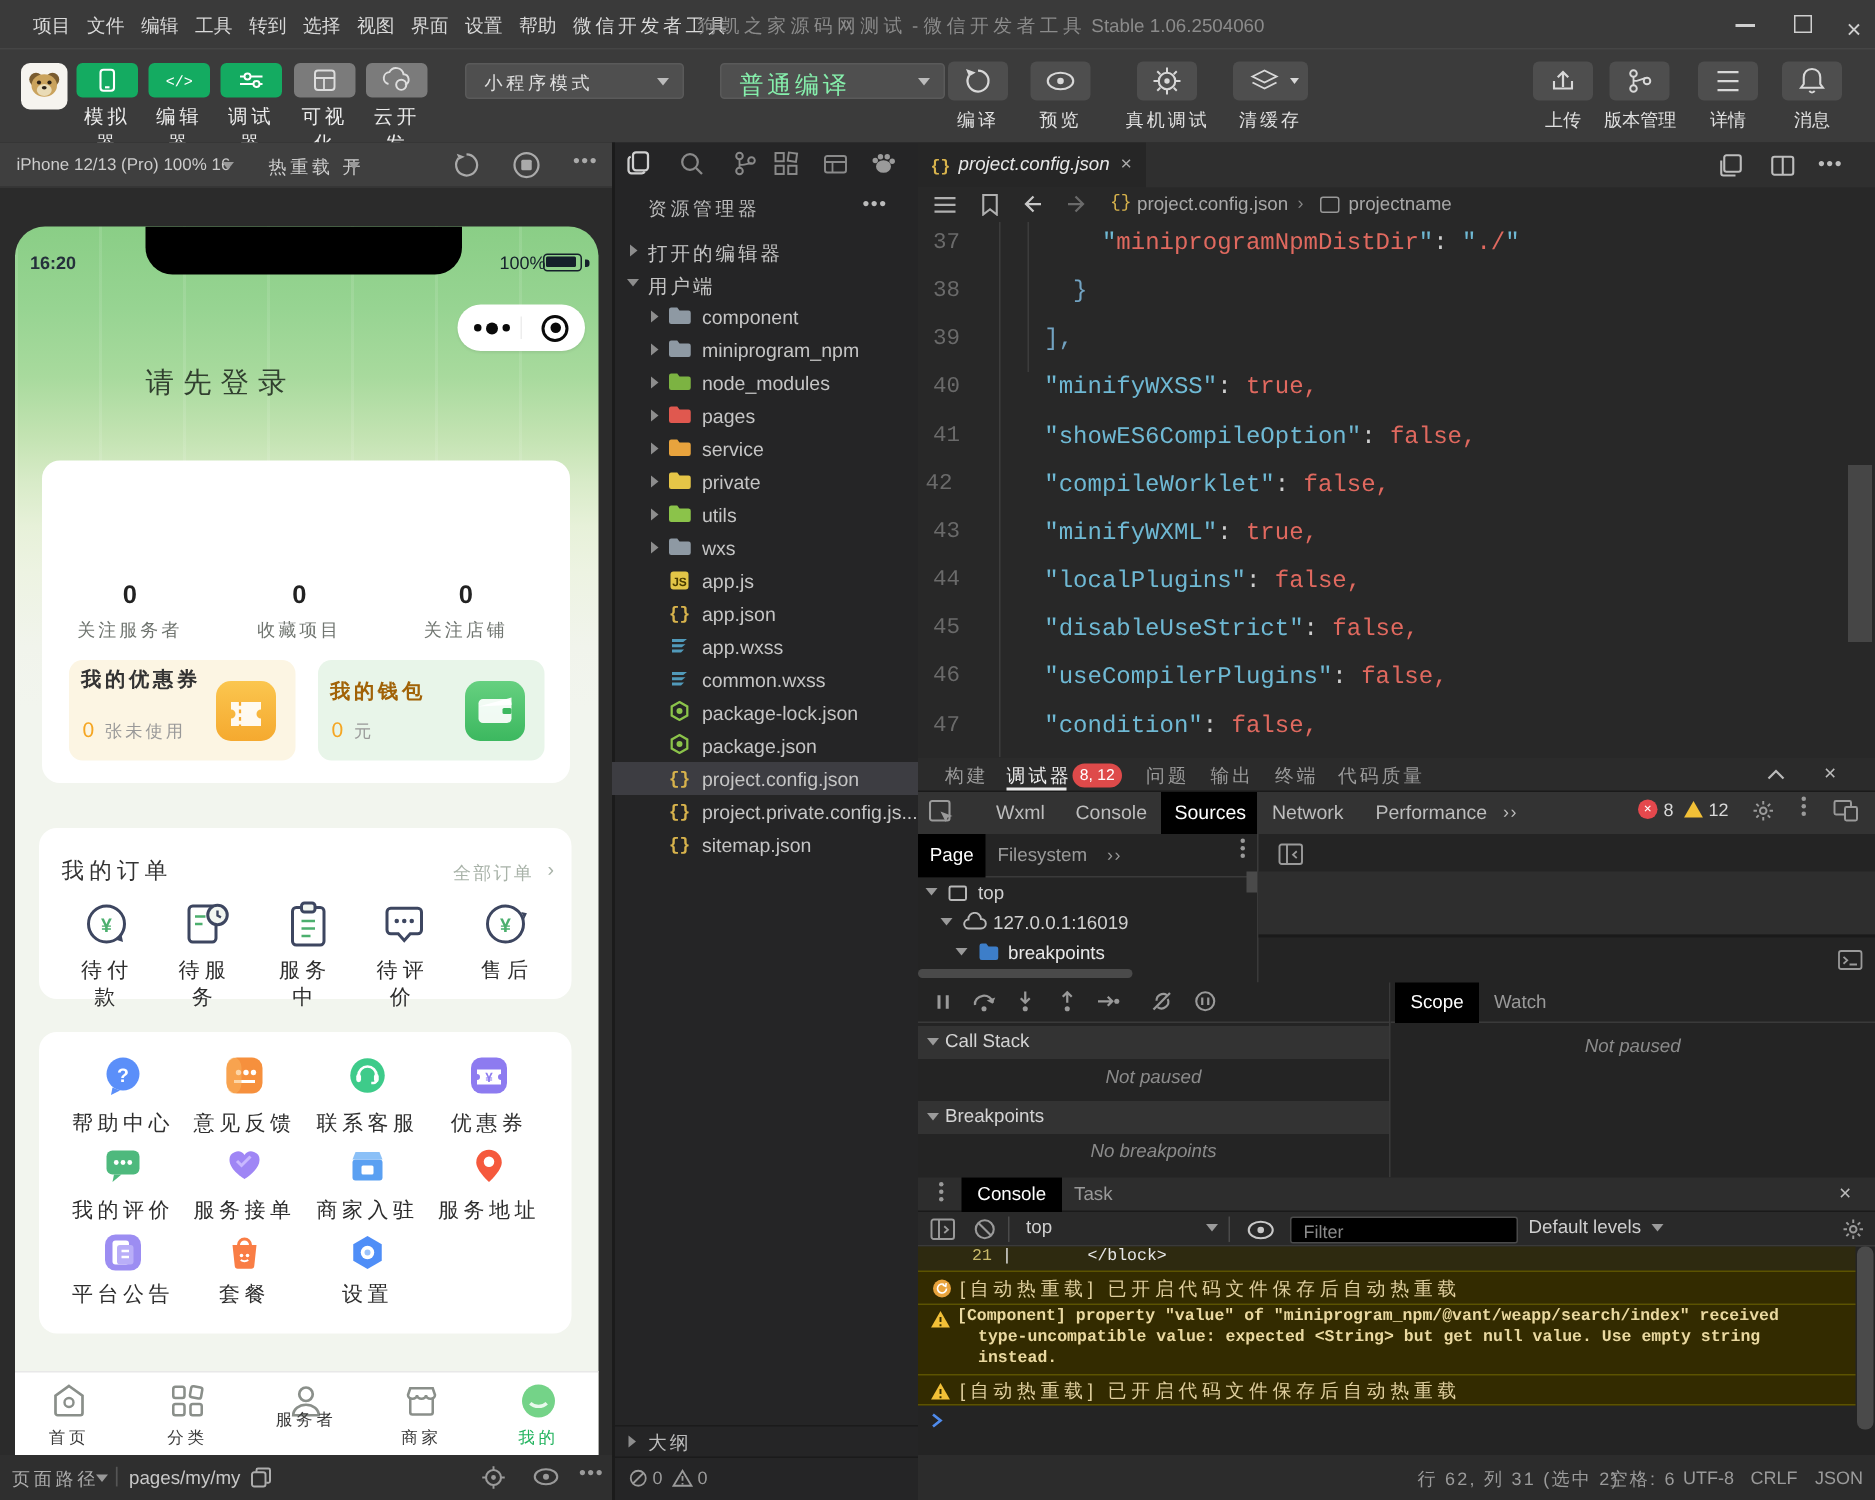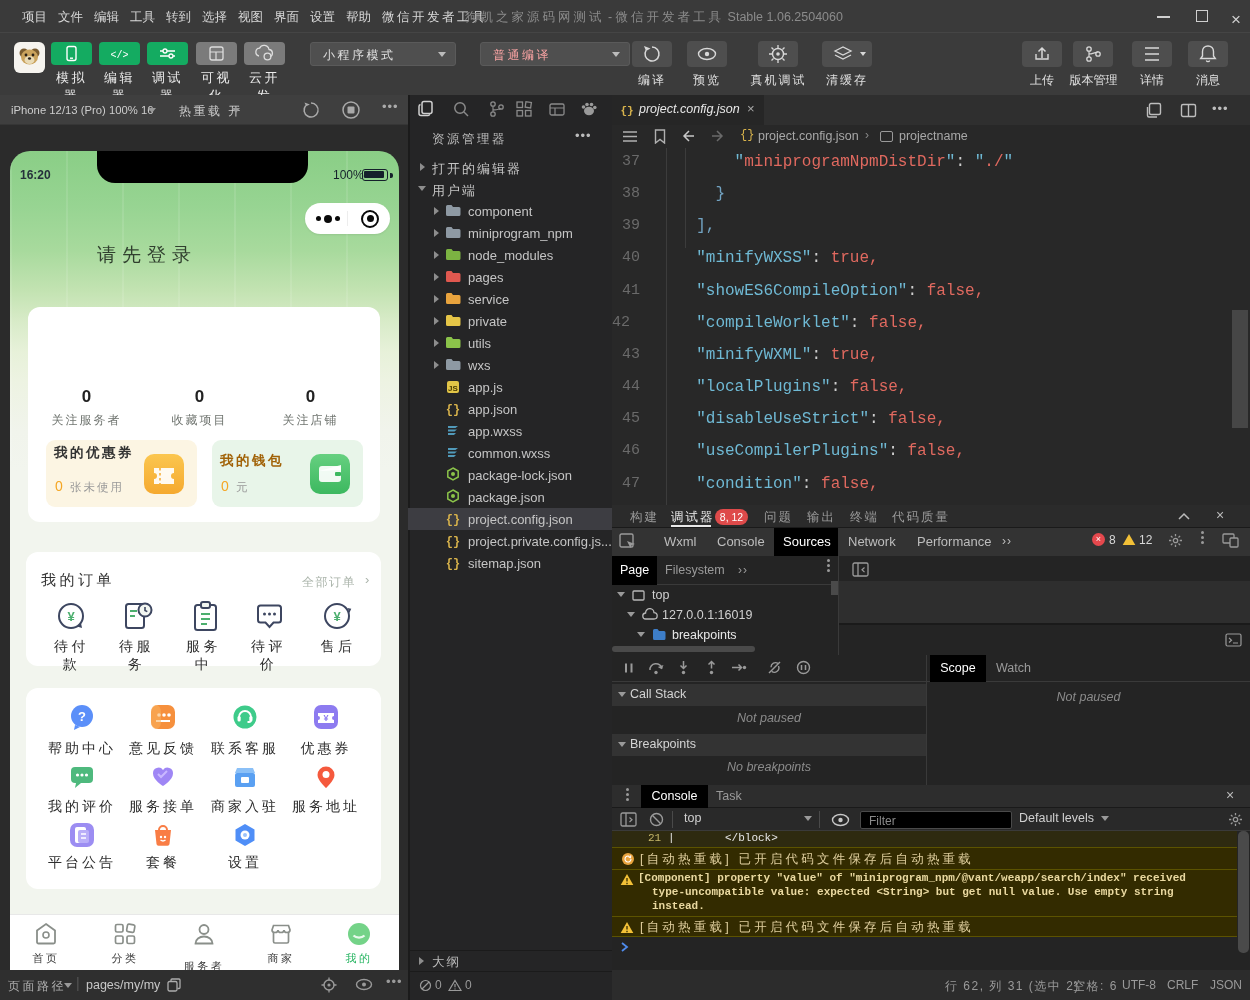--- a/index.html
+++ b/index.html
@@ -64,21 +64,21 @@
 <div class="abs" style="left:99px;top:69px;width:41px;text-align:center;font-size:13px;color:#ececec;letter-spacing:2.5px">编辑器</div>
 <div class="abs" style="left:147px;top:69px;width:41px;text-align:center;font-size:13px;color:#ececec;letter-spacing:2.5px">调试器</div>
 <div class="abs" style="left:196px;top:69px;width:41px;text-align:center;font-size:13px;color:#ececec;letter-spacing:2.5px">可视化</div>
 <div class="abs" style="left:244px;top:69px;width:41px;text-align:center;font-size:13px;color:#ececec;letter-spacing:2.5px">云开发</div>
 
 <div class="abs" style="left:310px;top:42px;width:146px;height:24px;background:#4f4f4f;border-radius:3px;border:1px solid #5a5a5a">
 <span style="position:absolute;left:12px;top:4px;font-size:12px;color:#e0e0e0;letter-spacing:2.5px">小程序模式</span>
 <span class="tri-d" style="position:absolute;right:9px;top:9px"></span>
     </div>
 <div class="abs" style="left:480px;top:42px;width:150px;height:24px;background:#4f4f4f;border-radius:3px;border:1px solid #5a5a5a">
-<span style="position:absolute;left:12px;top:4px;font-size:12px;color:#fca5a5;letter-spacing:2.5px">普通编译</span>
+<span style="position:absolute;left:12px;top:4px;font-size:16px;color:#86efac;letter-spacing:2.5px">普通编译</span>
 <span class="tri-d" style="position:absolute;right:9px;top:9px"></span>
     </div>
 
 <div class="abs" style="left:632px;top:41px;width:40px;height:26px;background:#4e4e4e;border-radius:4px">
 <svg width="40" height="26">
         <path d="M20 6a7 7 0 1 1-6 3.4" fill="none" stroke="#d8d8d8" stroke-width="1.5"></path>
         <path d="M12 5l2 5 4.5-2.6z" fill="#d8d8d8"></path>
       </svg></div>
 <div class="abs" style="left:687px;top:41px;width:40px;height:26px;background:#4e4e4e;border-radius:4px">
 <svg width="40" height="26">
@@ -329,21 +329,21 @@
             <rect x="3.5" y="3.5" width="7.5" height="7.5" rx="1.5" fill="none" stroke="#8a8f8a" stroke-width="1.7"></rect>
             <rect x="15" y="3.5" width="7.5" height="7.5" rx="1.5" fill="none" stroke="#8a8f8a" stroke-width="1.7" transform="rotate(10 18.75 7.25)"></rect>
             <rect x="3.5" y="15" width="7.5" height="7.5" rx="1.5" fill="none" stroke="#8a8f8a" stroke-width="1.7"></rect>
             <rect x="15" y="15" width="7.5" height="7.5" rx="1.5" fill="none" stroke="#8a8f8a" stroke-width="1.7"></rect>
           </svg></div>
     <span style="position:absolute;left:77px;top:36px;width:76px;text-align:center;font-size:11px;color:#3a3a3a;letter-spacing:2.5px">分类</span>
     <div style="position:absolute;left:181px;top:6px;width:26px;height:26px"><svg width="26" height="26">
             <circle cx="13" cy="8.5" r="4.5" fill="none" stroke="#8a8f8a" stroke-width="1.8"></circle>
             <path d="M4.5 22.5a8.5 7 0 0 1 17 0z" fill="none" stroke="#8a8f8a" stroke-width="1.8"></path>
           </svg></div>
-    <span style="position:absolute;left:156px;top:44px;width:76px;text-align:center;font-size:11px;color:#3a3a3a;letter-spacing:2.5px">服务者</span>
+    <span style="position:absolute;left:156px;top:24px;width:76px;text-align:center;font-size:11px;color:#3a3a3a;letter-spacing:2.5px">服务者</span>
     <div style="position:absolute;left:258px;top:6px;width:26px;height:26px"><svg width="26" height="26">
             <path d="M4 9l1.5-4.5h15L22 9a3 2.5 0 0 1-6 0 3 2.5 0 0 1-6 0 3 2.5 0 0 1-6 0z" fill="none" stroke="#8a8f8a" stroke-width="1.7"></path>
             <path d="M5.5 11.5v9A1.5 1.5 0 0 0 7 22h12a1.5 1.5 0 0 0 1.5-1.5v-9" fill="none" stroke="#8a8f8a" stroke-width="1.7"></path>
           </svg></div>
     <span style="position:absolute;left:233px;top:36px;width:76px;text-align:center;font-size:11px;color:#3a3a3a;letter-spacing:2.5px">商家</span>
     <div style="position:absolute;left:336px;top:6px;width:26px;height:26px"><svg width="26" height="26">
             <circle cx="13" cy="13" r="11" fill="#74d388"></circle>
             <path d="M7.5 14.5a7 5.5 0 0 0 11 0" fill="none" stroke="#e8f9ec" stroke-width="2.2"></path>
           </svg></div>
     <span style="position:absolute;left:311px;top:36px;width:76px;text-align:center;font-size:11px;color:#22b35e;letter-spacing:2.5px">我的</span>
@@ -594,21 +594,21 @@
 <div class="abs mono" style="left:0;top:5px;width:28px;text-align:right;font-size:15px;color:#6a6a6a">37</div>
 <div class="abs mono" style="left:65px;top:5px;font-size:16px;white-space:pre">&nbsp;&nbsp;&nbsp;&nbsp;&nbsp;&nbsp;<span style="color:#6fb9d4">"</span><span style="color:#e0695f">miniprogramNpmDistDir</span><span style="color:#6fb9d4">"</span><span style="color:#cfcfcf">: </span><span style="color:#6fb9d4">"</span><span style="color:#e0695f">./</span><span style="color:#6fb9d4">"</span></div>
 <div class="abs mono" style="left:0;top:37px;width:28px;text-align:right;font-size:15px;color:#6a6a6a">38</div>
 <div class="abs mono" style="left:65px;top:37px;font-size:16px;white-space:pre">&nbsp;&nbsp;&nbsp;&nbsp;<span style="color:#72a3c2">}</span></div>
 <div class="abs mono" style="left:0;top:69px;width:28px;text-align:right;font-size:15px;color:#6a6a6a">39</div>
 <div class="abs mono" style="left:65px;top:69px;font-size:16px;white-space:pre">&nbsp;&nbsp;<span style="color:#72a3c2">],</span></div>
 <div class="abs mono" style="left:0;top:101px;width:28px;text-align:right;font-size:15px;color:#6a6a6a">40</div>
 <div class="abs mono" style="left:65px;top:101px;font-size:16px;white-space:pre">&nbsp;&nbsp;<span style="color:#6fb9d4">"minifyWXSS"</span><span style="color:#cfcfcf">: </span><span style="color:#e0695f">true,</span></div>
 <div class="abs mono" style="left:0;top:134px;width:28px;text-align:right;font-size:15px;color:#6a6a6a">41</div>
 <div class="abs mono" style="left:65px;top:134px;font-size:16px;white-space:pre">&nbsp;&nbsp;<span style="color:#6fb9d4">"showES6CompileOption"</span><span style="color:#cfcfcf">: </span><span style="color:#e0695f">false,</span></div>
-<div class="abs mono" style="left:0;top:166px;width:28px;text-align:left;font-size:15px;color:#6a6a6a">42</div>
+<div class="abs mono" style="left:0;top:166px;width:28px;text-align:center;font-size:15px;color:#6a6a6a">42</div>
 <div class="abs mono" style="left:65px;top:166px;font-size:16px;white-space:pre">&nbsp;&nbsp;<span style="color:#6fb9d4">"compileWorklet"</span><span style="color:#cfcfcf">: </span><span style="color:#e0695f">false,</span></div>
 <div class="abs mono" style="left:0;top:198px;width:28px;text-align:right;font-size:15px;color:#6a6a6a">43</div>
 <div class="abs mono" style="left:65px;top:198px;font-size:16px;white-space:pre">&nbsp;&nbsp;<span style="color:#6fb9d4">"minifyWXML"</span><span style="color:#cfcfcf">: </span><span style="color:#e0695f">true,</span></div>
 <div class="abs mono" style="left:0;top:230px;width:28px;text-align:right;font-size:15px;color:#6a6a6a">44</div>
 <div class="abs mono" style="left:65px;top:230px;font-size:16px;white-space:pre">&nbsp;&nbsp;<span style="color:#6fb9d4">"localPlugins"</span><span style="color:#cfcfcf">: </span><span style="color:#e0695f">false,</span></div>
 <div class="abs mono" style="left:0;top:262px;width:28px;text-align:right;font-size:15px;color:#6a6a6a">45</div>
 <div class="abs mono" style="left:65px;top:262px;font-size:16px;white-space:pre">&nbsp;&nbsp;<span style="color:#6fb9d4">"disableUseStrict"</span><span style="color:#cfcfcf">: </span><span style="color:#e0695f">false,</span></div>
 <div class="abs mono" style="left:0;top:294px;width:28px;text-align:right;font-size:15px;color:#6a6a6a">46</div>
 <div class="abs mono" style="left:65px;top:294px;font-size:16px;white-space:pre">&nbsp;&nbsp;<span style="color:#6fb9d4">"useCompilerPlugins"</span><span style="color:#cfcfcf">: </span><span style="color:#e0695f">false,</span></div>
 <div class="abs mono" style="left:0;top:327px;width:28px;text-align:right;font-size:15px;color:#6a6a6a">47</div>

